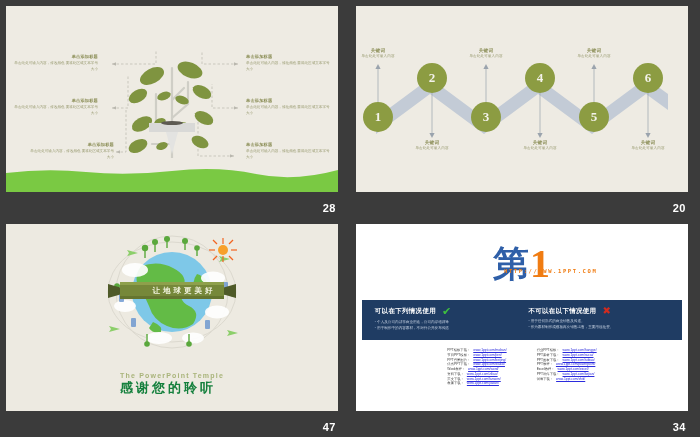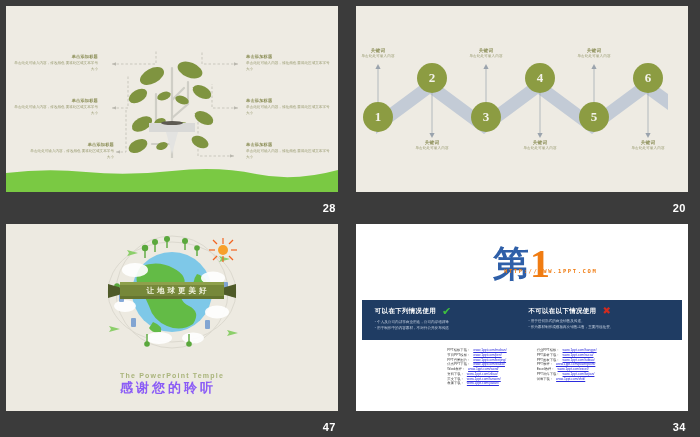--- a/index.html
+++ b/index.html
@@ -47,30 +47,30 @@
   .lbl{position:absolute;width:62px;text-align:center;}
   .lbl .lt{font-size:4.6px;font-weight:bold;color:#8a8d55;margin:0 0 1px 0;letter-spacing:.3px;}
   .lbl .lb{font-size:3.6px;color:#9a9c72;margin:0;letter-spacing:.1px;}
 
   
   .s27{background:#edeae1;}
   .earthWrap{position:absolute;left:50%;top:10px;transform:translateX(-50%);
              width:150px;height:120px;}
   .ribbon{position:absolute;left:50%;top:58px;transform:translateX(-50%);
           width:128px;height:17px;}
-  .ribbonTxt{position:absolute;left:6px;top:0;width:128px;height:17px;
+  .ribbonTxt{position:absolute;left:12px;top:0;width:128px;height:17px;
              display:flex;align-items:center;justify-content:center;
              font-size:7.5px;font-weight:bold;color:#f0f2dd;letter-spacing:3px;}
   .bottomTxt{position:absolute;left:0;right:0;bottom:16px;
              display:flex;align-items:flex-end;justify-content:center;gap:5px;}
   .big312{font-size:30px;font-weight:bold;color:#5f6b31;line-height:.85;
           font-family:"Liberation Serif",serif;letter-spacing:-1px;}
   .rcol{display:flex;flex-direction:column;justify-content:flex-end;padding-bottom:1px;}
   .engl{font-size:7px;font-weight:bold;color:#a9b47a;letter-spacing:1.2px;margin-bottom:2px;}
-  .cn{font-size:13px;font-weight:bold;color:#8b5cf6;letter-spacing:3px;line-height:1;}
+  .cn{font-size:13px;font-weight:bold;color:#15803d;letter-spacing:3px;line-height:1;}
 
   
   .s28{background:#ffffff;}
   .logoRow{position:absolute;left:0;right:0;top:16px;height:48px;
            display:flex;align-items:center;justify-content:center;}
   .lgA{font-size:36px;font-weight:bold;color:#2f5fa8;font-family:"DejaVu Sans",sans-serif;line-height:1;}
   .lgOne{font-size:40px;font-weight:bold;color:#f07c12;font-family:"Liberation Serif",serif;line-height:1;margin:0 1px;}
   .lgB{font-size:36px;font-weight:bold;color:#2f5fa8;font-family:"DejaVu Sans",sans-serif;
        letter-spacing:1px;line-height:1;}
   .lgUrl{position:absolute;left:50%;top:44px;transform:translateX(-18px);

